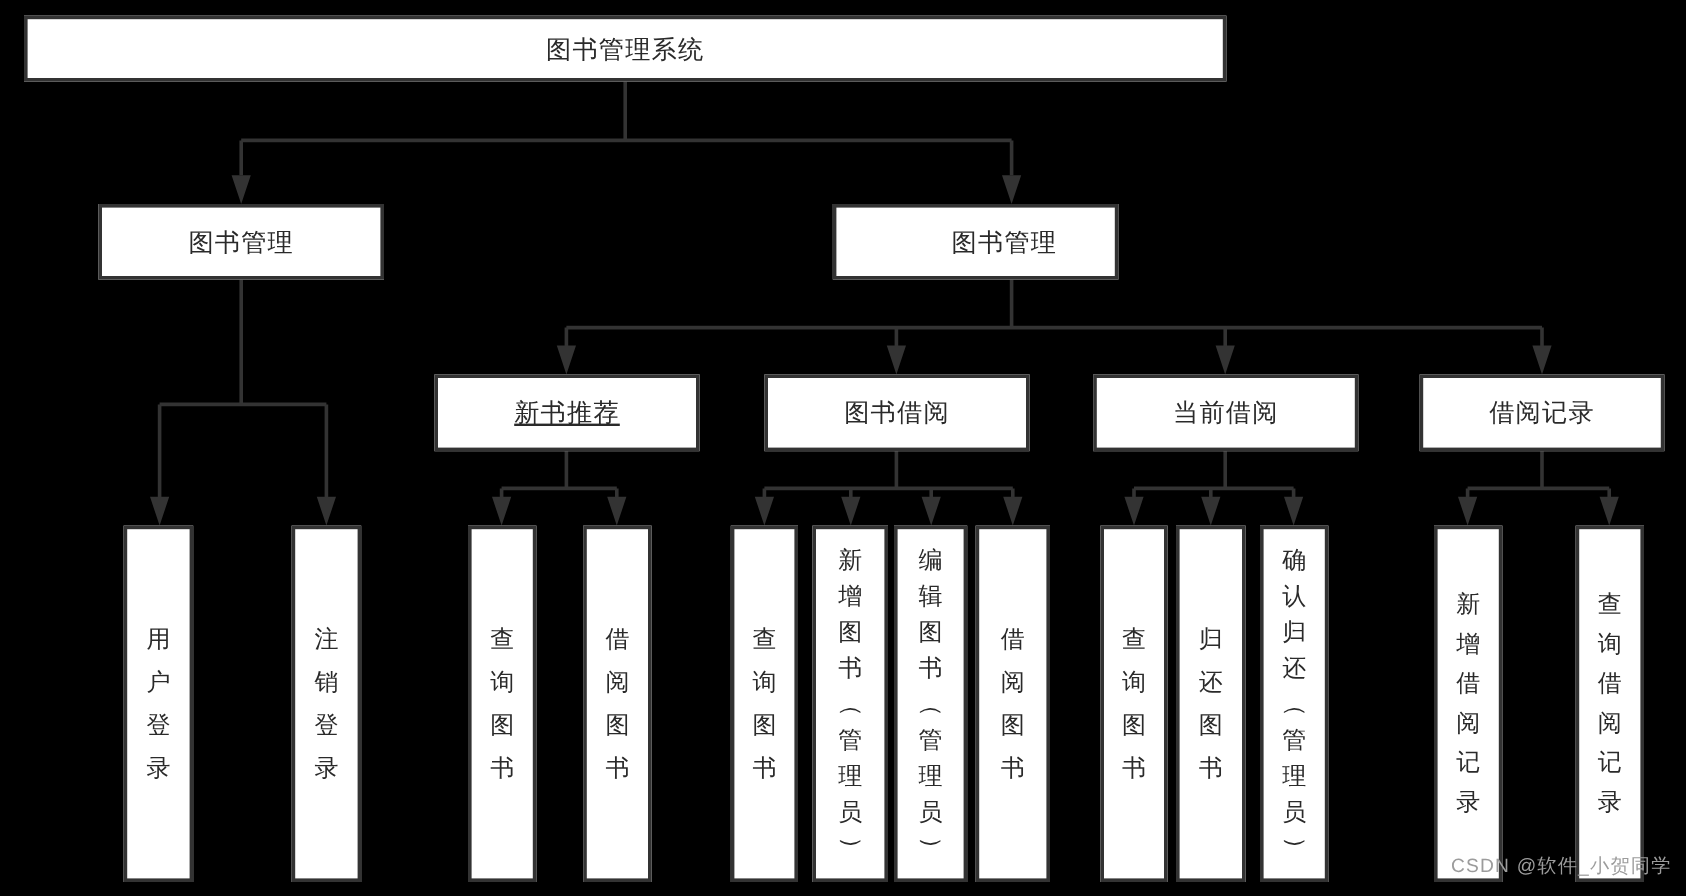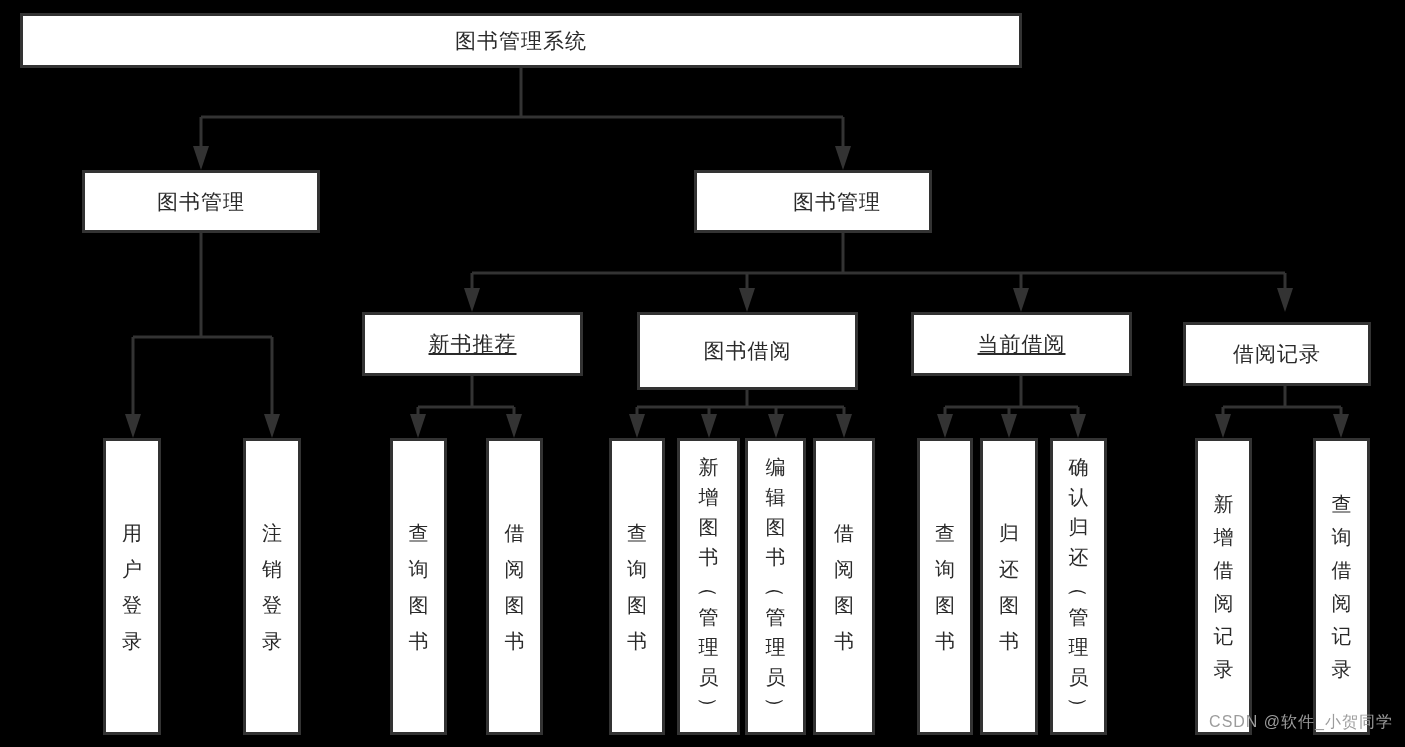--- a/index.html
+++ b/index.html
@@ -86,23 +86,23 @@
          M937 414L953 414L945 438Z M1001 414L1017 414L1009 438Z M1070 414L1086 414L1078 438Z
          M1215 414L1231 414L1223 438Z M1333 414L1349 414L1341 438Z" fill="#333333" stroke="none"></path>
   </svg>
 
   <div class="node h-node" style="left:20px; top:13px; width:1002px; height:55px;">图书管理系统</div>
 
   <div class="node h-node" style="left:82px; top:170px; width:238px; height:63px;">图书管理</div>
   <div class="node h-node" style="left:694px; top:170px; width:238px; height:63px;padding-left:48px;">图书管理</div>
 
   <div class="node h-node" style="left:362px; top:312px; width:221px; height:64px;text-decoration:underline;">新书推荐</div>
-  <div class="node h-node" style="left:637px; top:312px; width:221px; height:78px;">图书借阅</div>
-  <div class="node h-node" style="left:911px; top:312px; width:221px; height:64px;text-decoration:underline;">当前借阅</div>
-  <div class="node h-node" style="left:1183px; top:312px; width:188px; height:64px;margin-top:10px;">借阅记录</div>
+  <div class="node h-node" style="left:637px; top:312px; width:221px; height:64px;">图书借阅</div>
+  <div class="node h-node" style="left:911px; top:312px; width:221px; height:64px;">当前借阅</div>
+  <div class="node h-node" style="left:1183px; top:312px; width:204px; height:64px;">借阅记录</div>
 
   <div class="node leaf" style="left:103px; width:58px;">
     <div class="vlabel g-lg">
         <span class="vchar">用</span>
         <span class="vchar">户</span>
         <span class="vchar">登</span>
         <span class="vchar">录</span>
       </div>
   </div>
   <div class="node leaf" style="left:243px; width:58px;">

